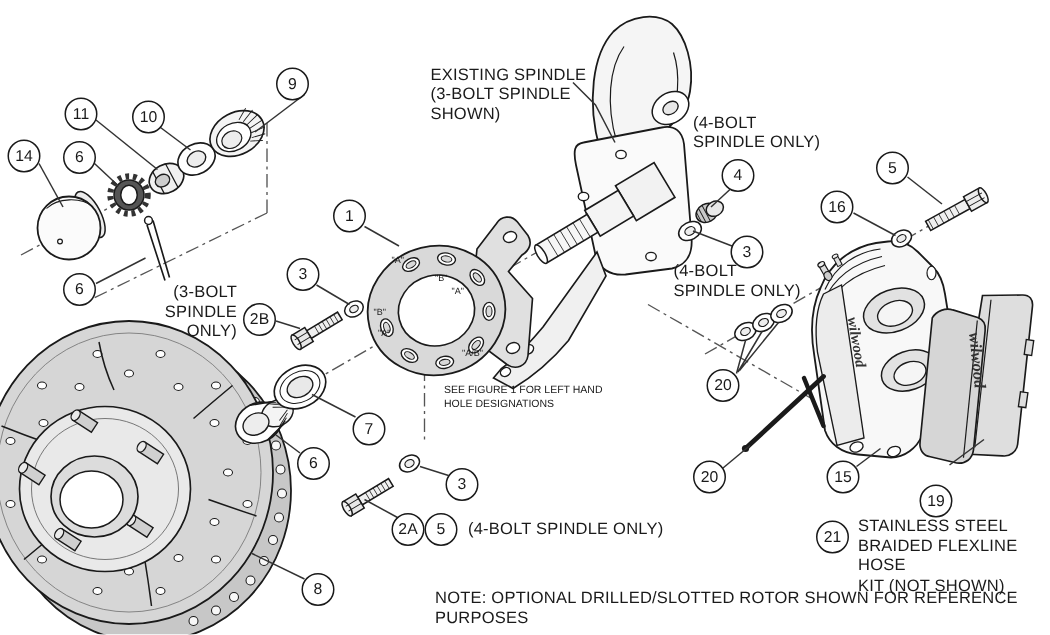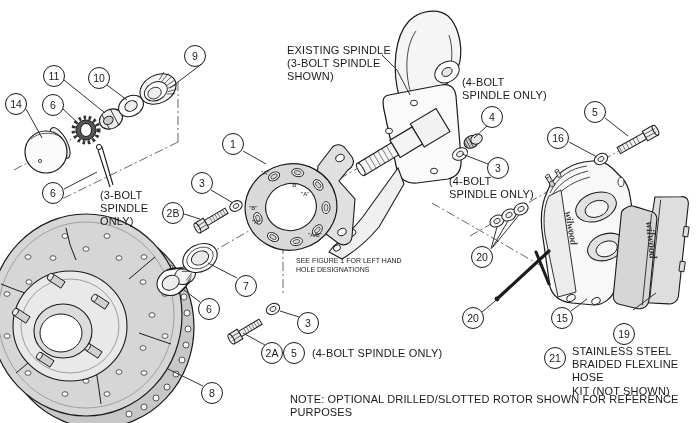--- a/index.html
+++ b/index.html
@@ -5,21 +5,21 @@
   html,body{margin:0;padding:0;background:#ffffff;}
   .stage{position:relative;width:700px;height:423px;background:#fff;overflow:hidden;
          font-family:"Liberation Sans", sans-serif;color:#1a1a1a;}
   .stage svg{position:absolute;left:0;top:0;}
   .callout{position:absolute;width:22px;height:22px;border:1.4px solid #1a1a1a;border-radius:50%;
            background:#fff;display:flex;align-items:center;justify-content:center;
            font-size:10.5px;line-height:1;box-sizing:border-box;z-index:5;}
   .lbl{position:absolute;font-size:11px;line-height:1.2;white-space:pre-line;z-index:4;
        letter-spacing:.15px;}
   .lbl.small{font-size:7px;line-height:1.25;letter-spacing:0;}
-  .lbl.center{text-align:left;}
+  .lbl.center{text-align:right;}
 </style>
 </head>
 <body>
 
 <div class="stage">
 
 <svg width="700" height="423" viewBox="0 0 700 423">
   <g stroke="#1a1a1a" fill="none" stroke-width="1">
 
     <g stroke="#555" stroke-width=".9" stroke-dasharray="9 3 2 3">

